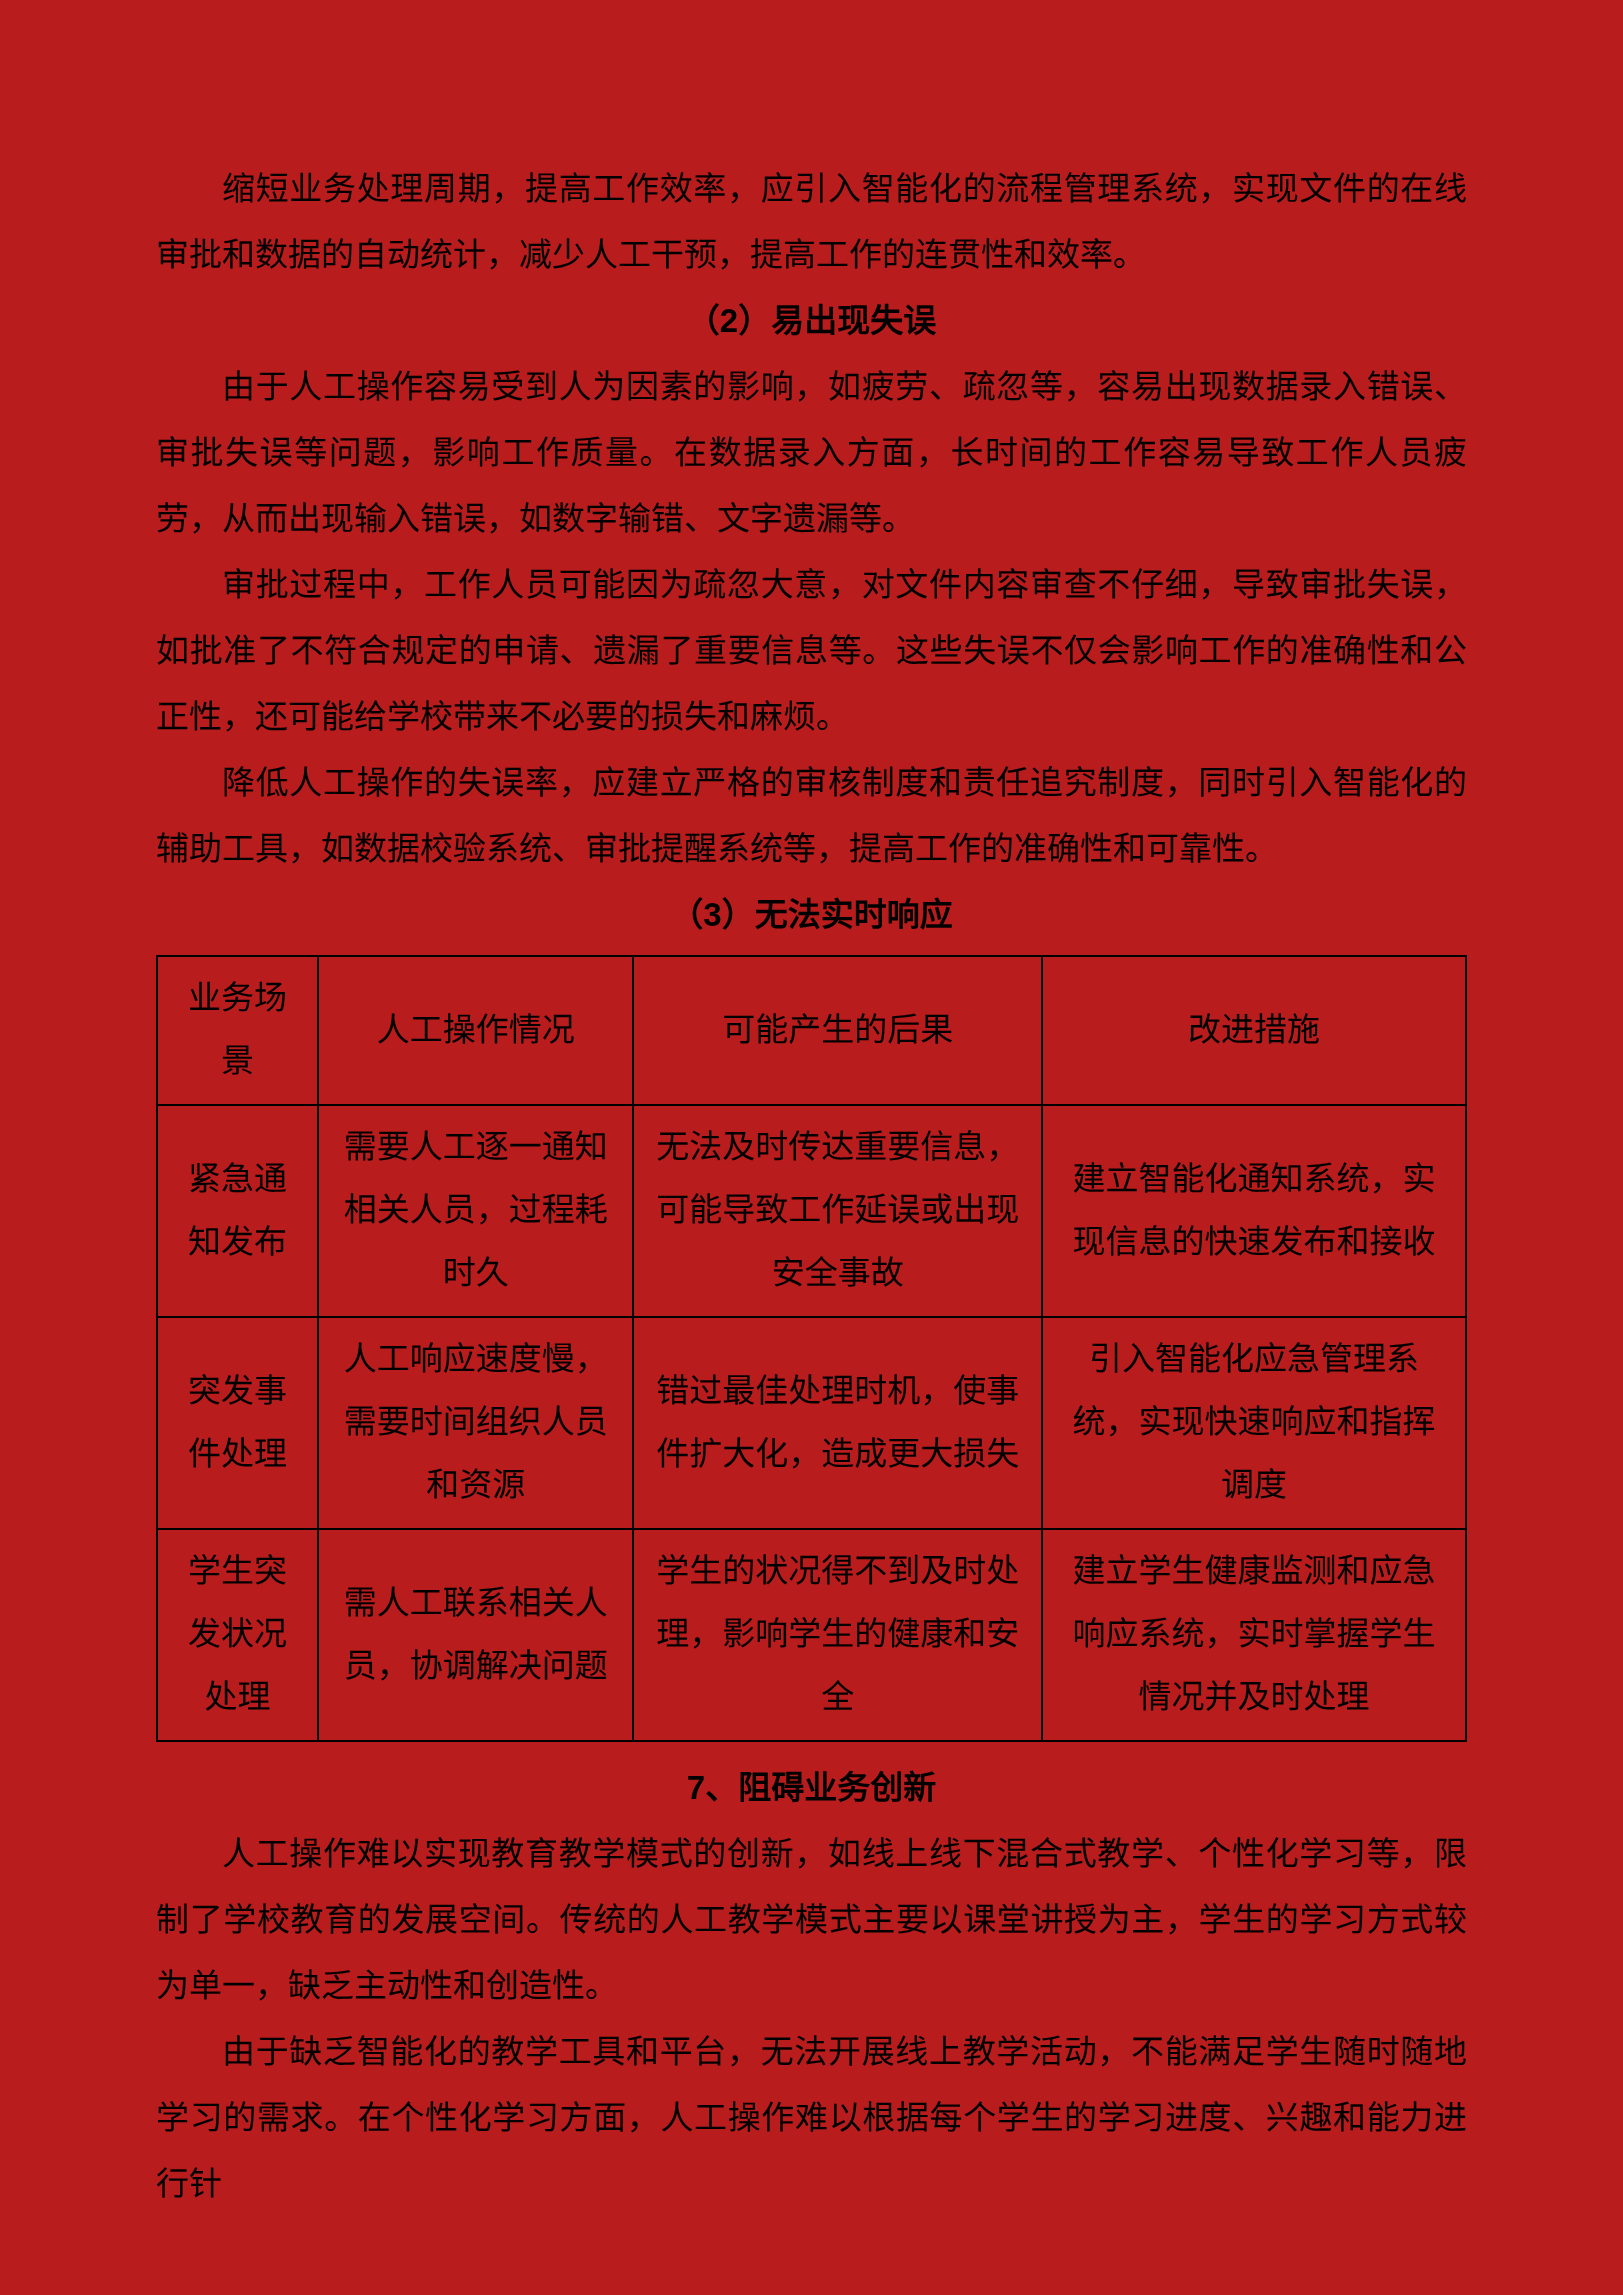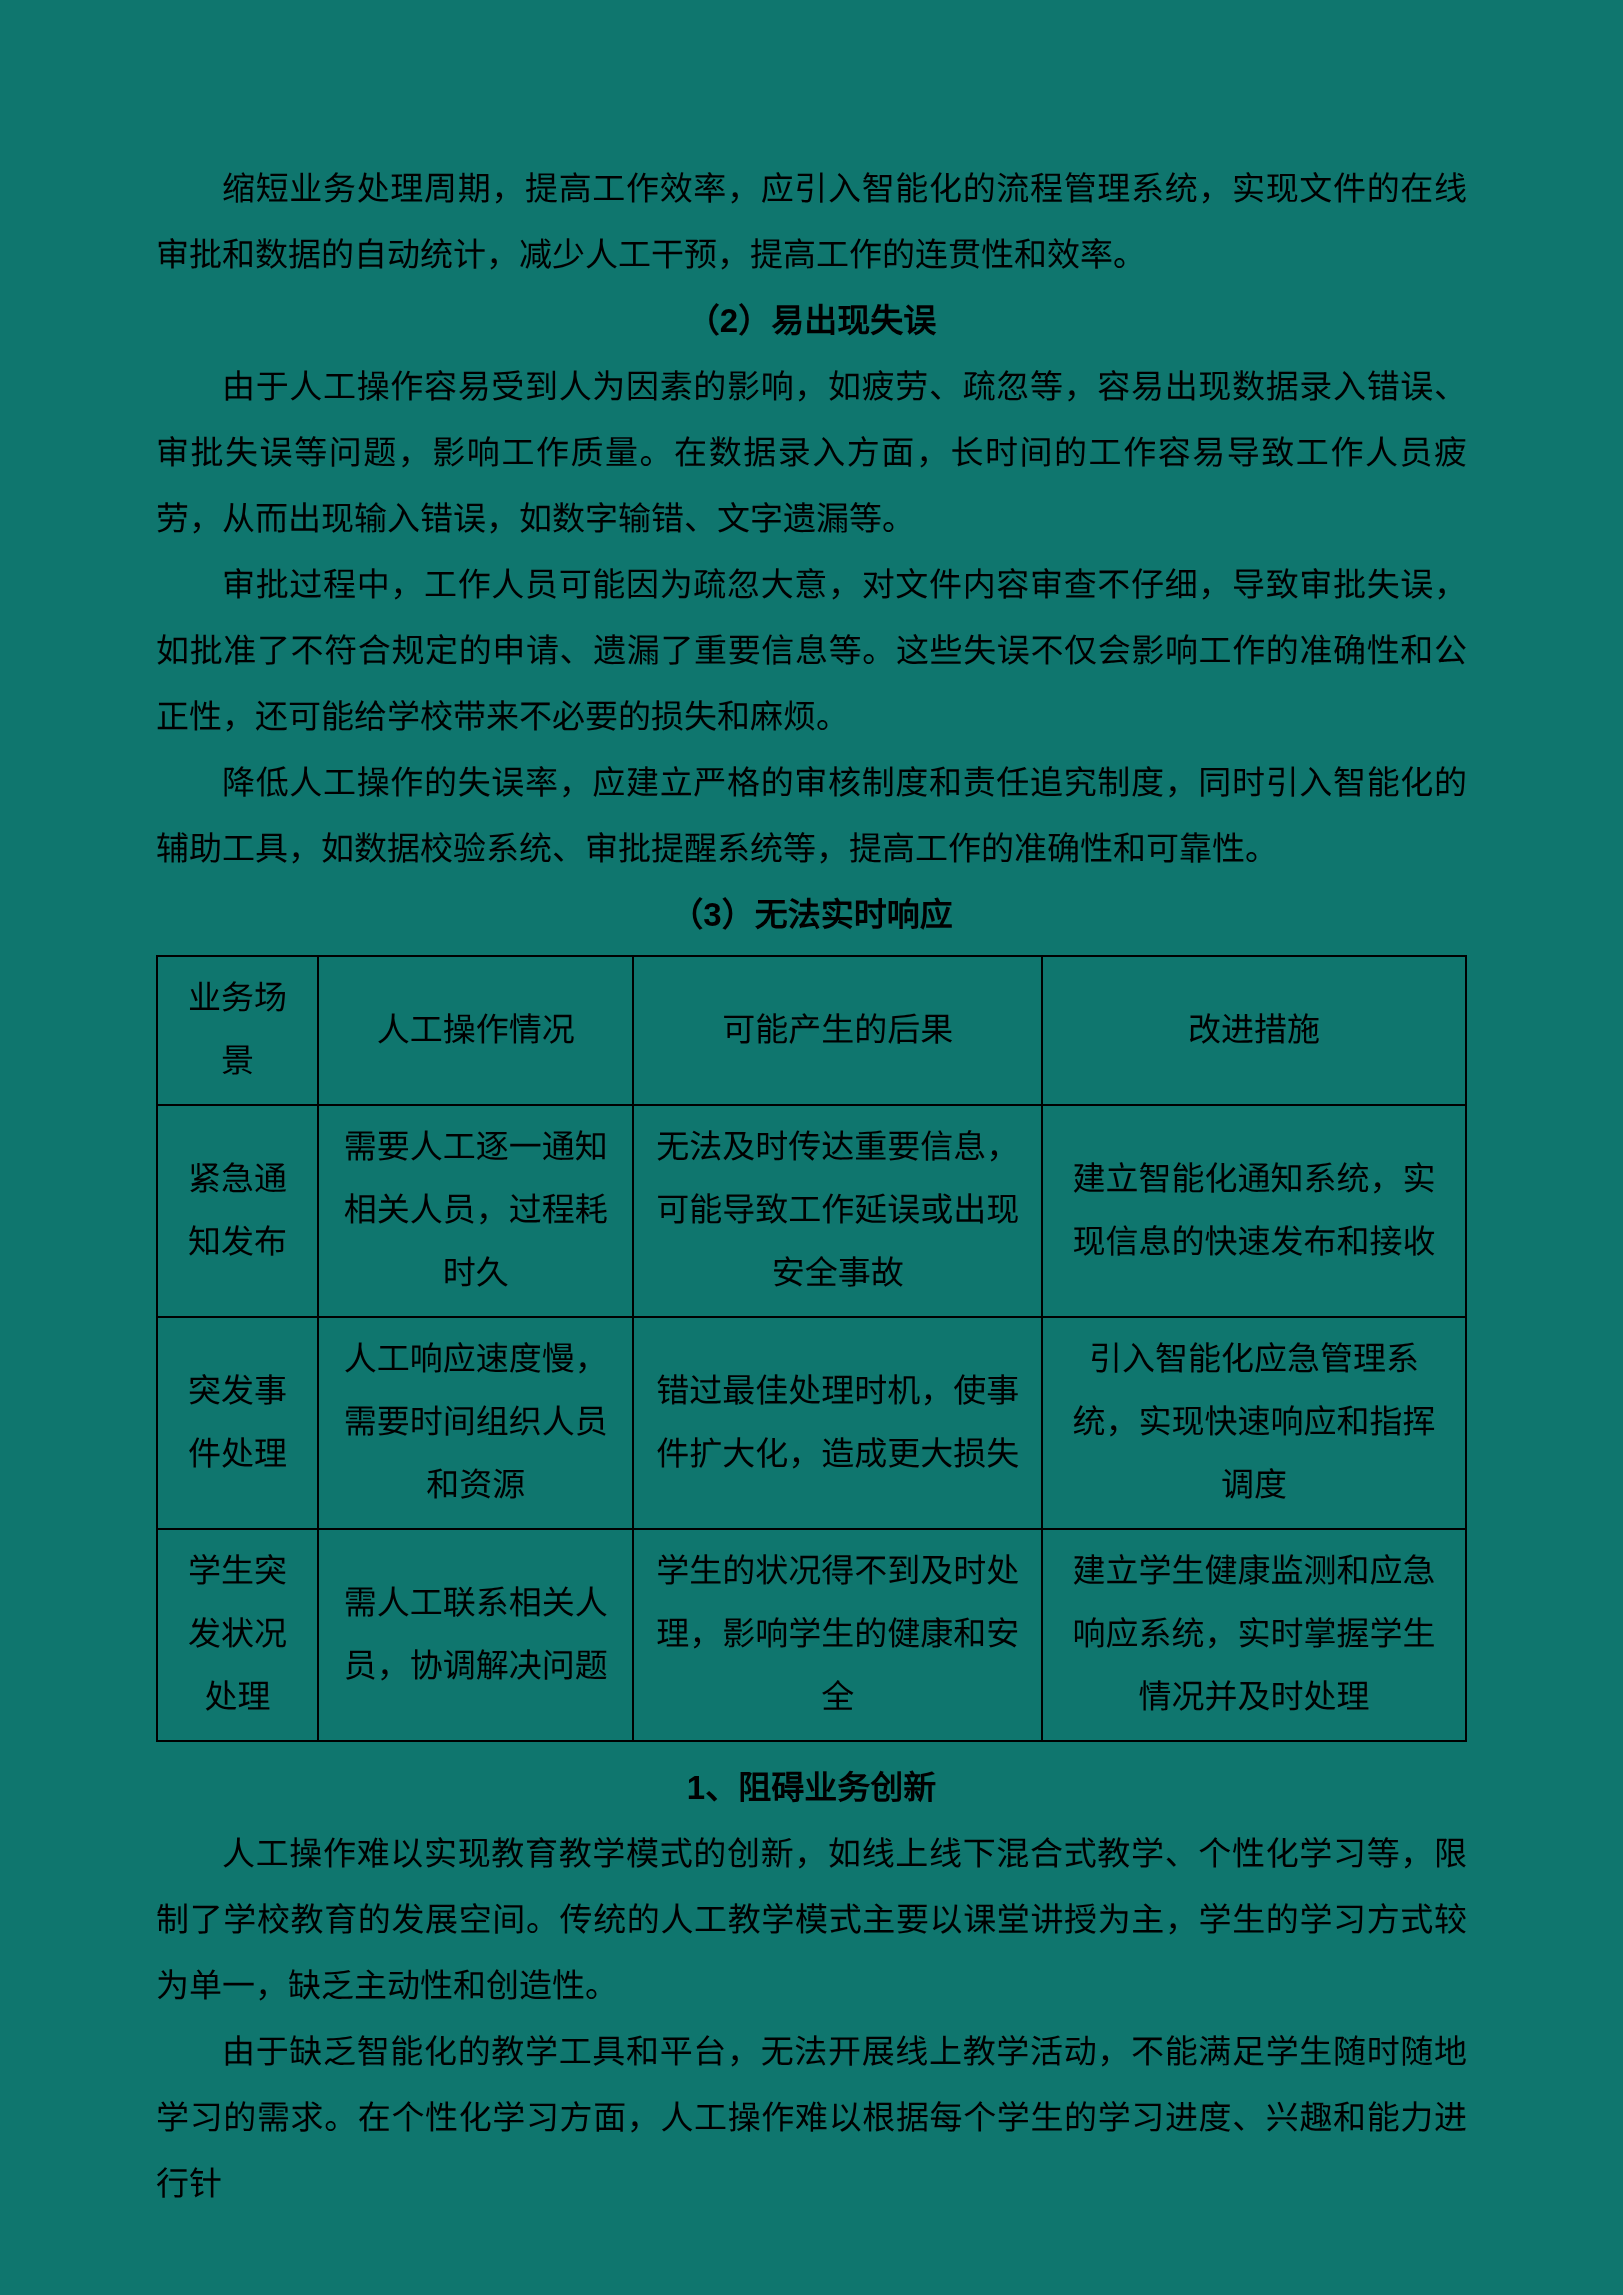--- a/index.html
+++ b/index.html
@@ -5,21 +5,21 @@
   html, body {
     margin: 0;
     padding: 0;
     background: #ffffff;
   }
   .page {
     position: relative;
     width: 1623px;
     height: 2295px;
     margin: 0 auto;
-    background: #0f766e;
+    background: #b91c1c;
     box-sizing: border-box;
     padding: 156px 156px 0 156px;
     color: #000000;
     font-family: "Liberation Serif", "DejaVu Serif", serif;
   }
   .para {
     margin: 0;
     font-size: 33px;
     line-height: 66px;
     text-align: justify;
@@ -100,19 +100,19 @@
       </tr>
       <tr>
         <td>学生突发状况处理</td>
         <td>需人工联系相关人员，协调解决问题</td>
         <td>学生的状况得不到及时处理，影响学生的健康和安全</td>
         <td>建立学生健康监测和应急响应系统，实时掌握学生情况并及时处理</td>
       </tr>
     </tbody>
   </table>
 
-  <p class="heading after-table">1、阻碍业务创新</p>
+  <p class="heading after-table">7、阻碍业务创新</p>
 
   <p class="para">人工操作难以实现教育教学模式的创新，如线上线下混合式教学、个性化学习等，限制了学校教育的发展空间。传统的人工教学模式主要以课堂讲授为主，学生的学习方式较为单一，缺乏主动性和创造性。</p>
   <p class="para">由于缺乏智能化的教学工具和平台，无法开展线上教学活动，不能满足学生随时随地学习的需求。在个性化学习方面，人工操作难以根据每个学生的学习进度、兴趣和能力进行针</p>
 
 </div>
 
 
 </body></html>

